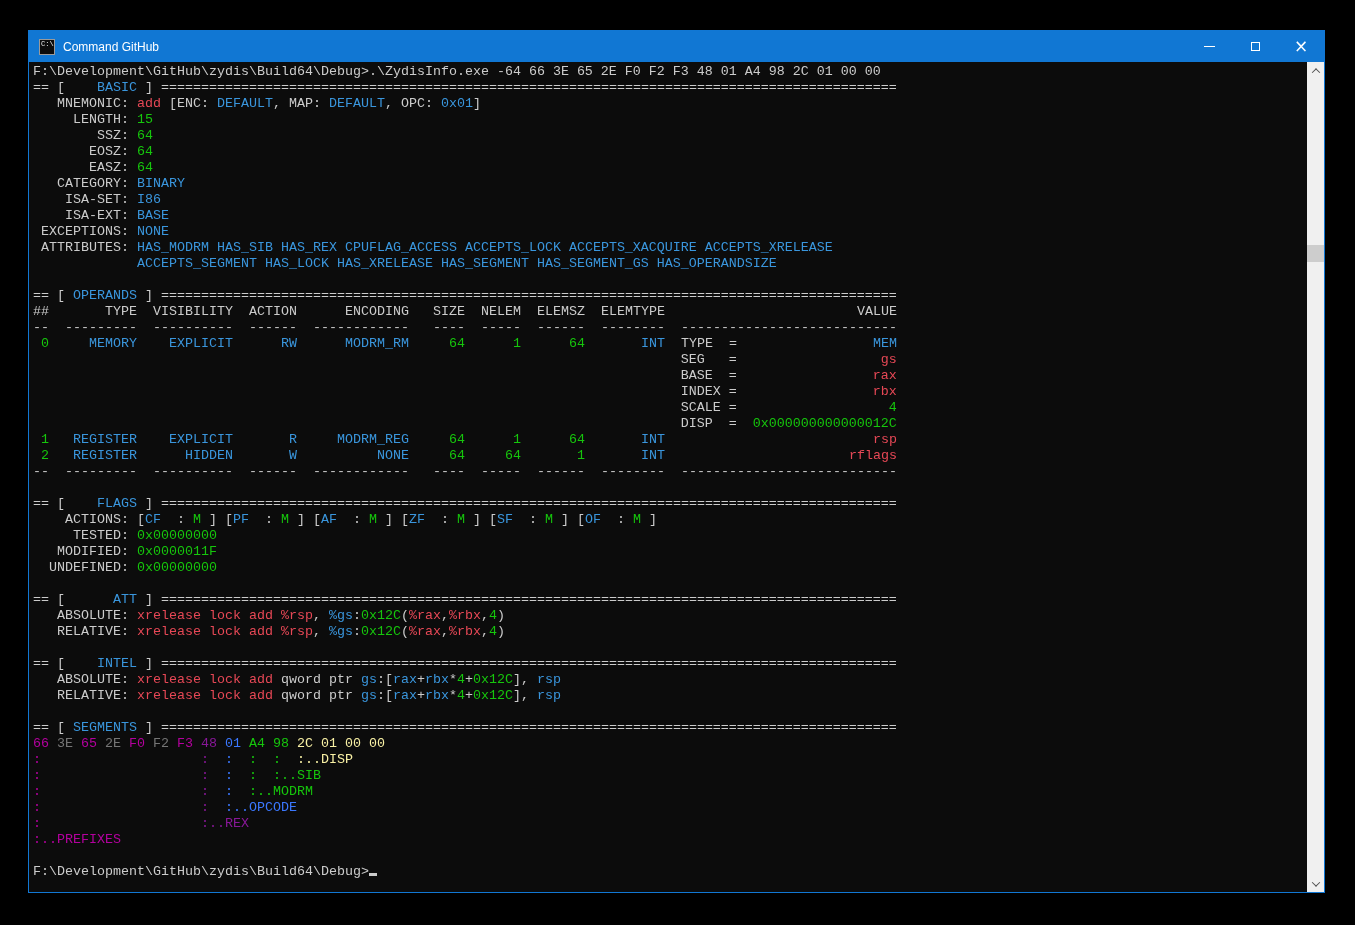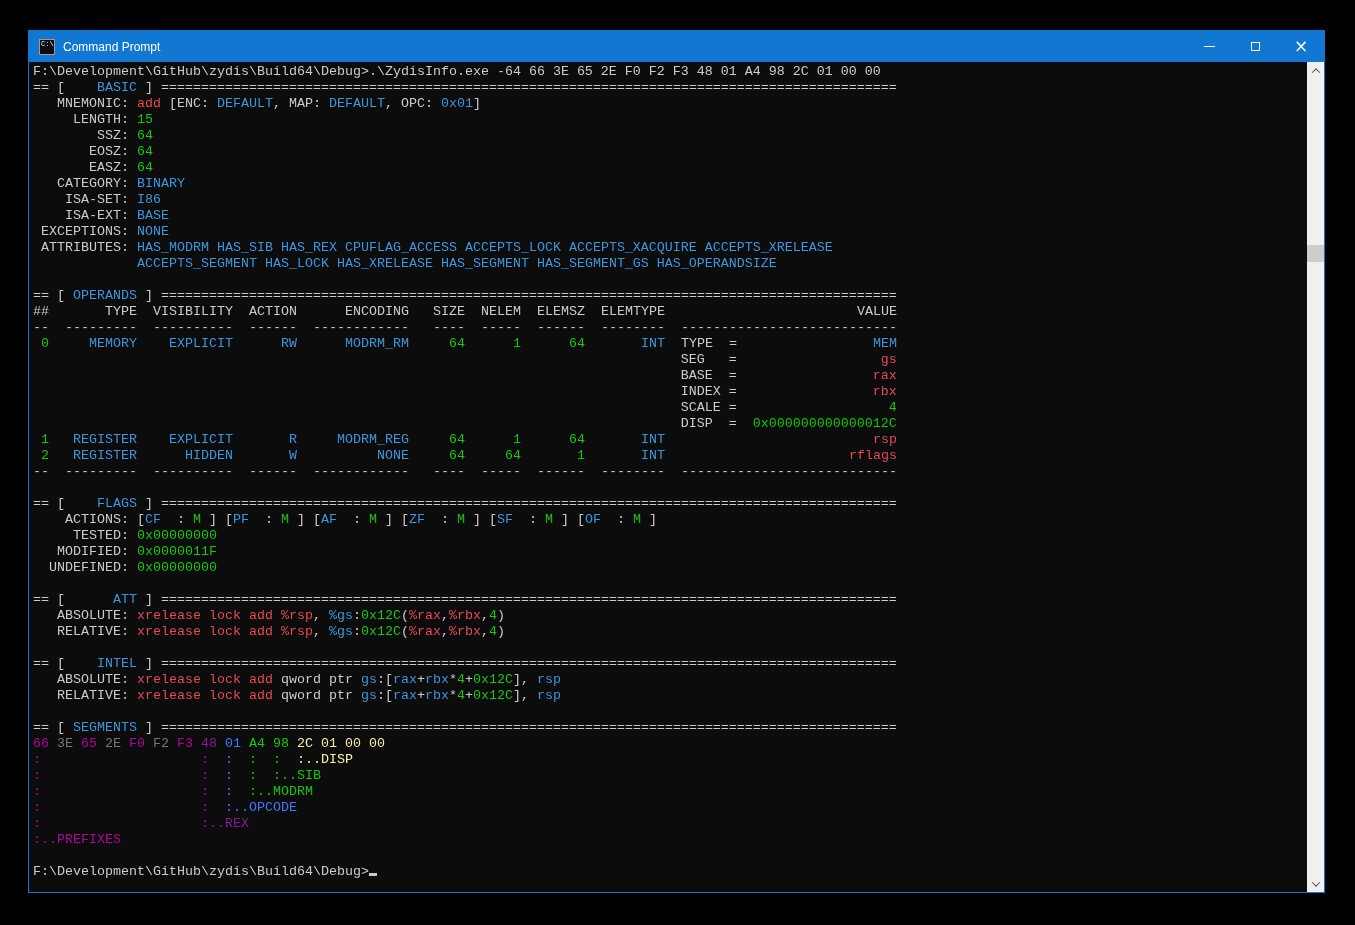--- a/index.html
+++ b/index.html
@@ -47,21 +47,21 @@
   .scroll-thumb { position:absolute; left:0; width:17px; top:183px; height:17px; background:#CDCDCD; }
 </style>
 </head>
 <body>
 
 <div class="window">
   <div class="titlebar">
     <div class="cmd-icon">
         <span>C:\</span>
       </div>
-    <div class="title-text">Command Prompt</div>
+    <div class="title-text">Command GitHub</div>
     <div class="controls">
       <div class="win-btn">
           <div class="glyph-min"></div>
         </div>
       <div class="win-btn">
           <div class="glyph-max"></div>
         </div>
       <div class="win-btn">
           <div class="glyph-close">×</div>
         </div>

